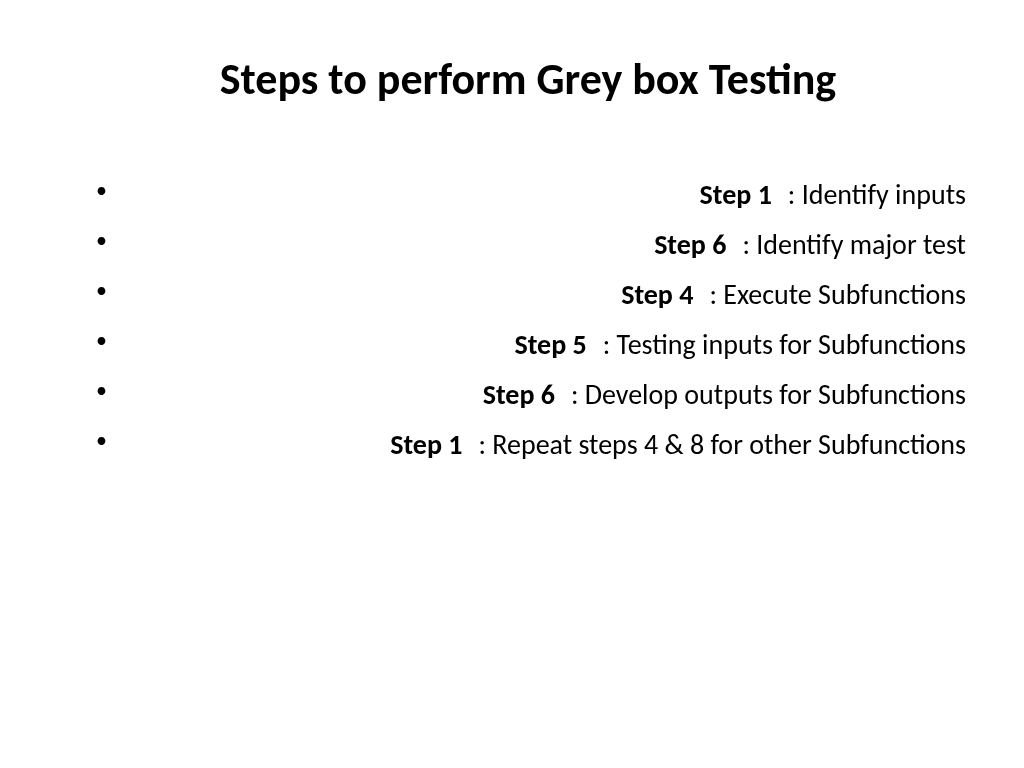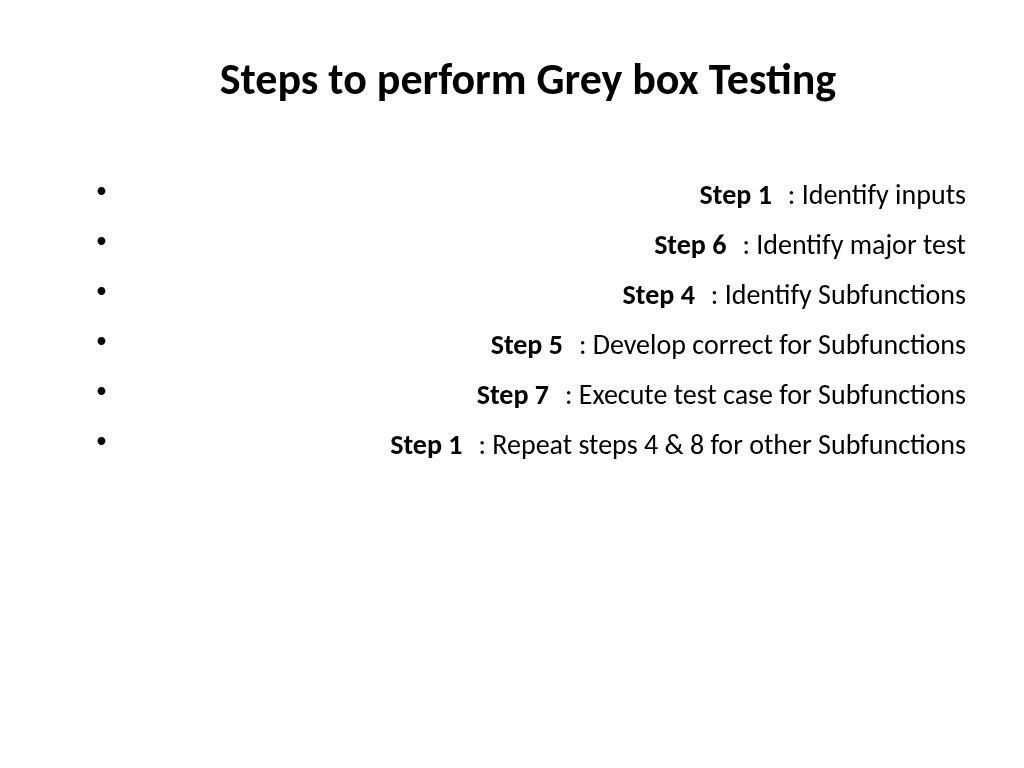--- a/index.html
+++ b/index.html
@@ -53,24 +53,24 @@
 <h1 class="title">Steps to perform Grey box Testing</h1>
 
 <ul class="steps-list">
   <li class="step-item">
     <span class="step-label">Step 1</span><span class="step-text">: Identify inputs</span>
   </li>
   <li class="step-item">
     <span class="step-label">Step 6</span><span class="step-text">: Identify major test</span>
   </li>
   <li class="step-item">
-    <span class="step-label">Step 4</span><span class="step-text">: Identify Subfunctions</span>
+    <span class="step-label">Step 4</span><span class="step-text">: Execute Subfunctions</span>
   </li>
   <li class="step-item">
-    <span class="step-label">Step 5</span><span class="step-text">: Develop correct for Subfunctions</span>
+    <span class="step-label">Step 5</span><span class="step-text">: Testing inputs for Subfunctions</span>
   </li>
   <li class="step-item">
-    <span class="step-label">Step 7</span><span class="step-text">: Execute test case for Subfunctions</span>
+    <span class="step-label">Step 6</span><span class="step-text">: Develop outputs for Subfunctions</span>
   </li>
   <li class="step-item">
     <span class="step-label">Step 1</span><span class="step-text">: Repeat steps 4 &amp; 8 for other Subfunctions</span>
   </li>
 </ul>
 
 </body></html>

